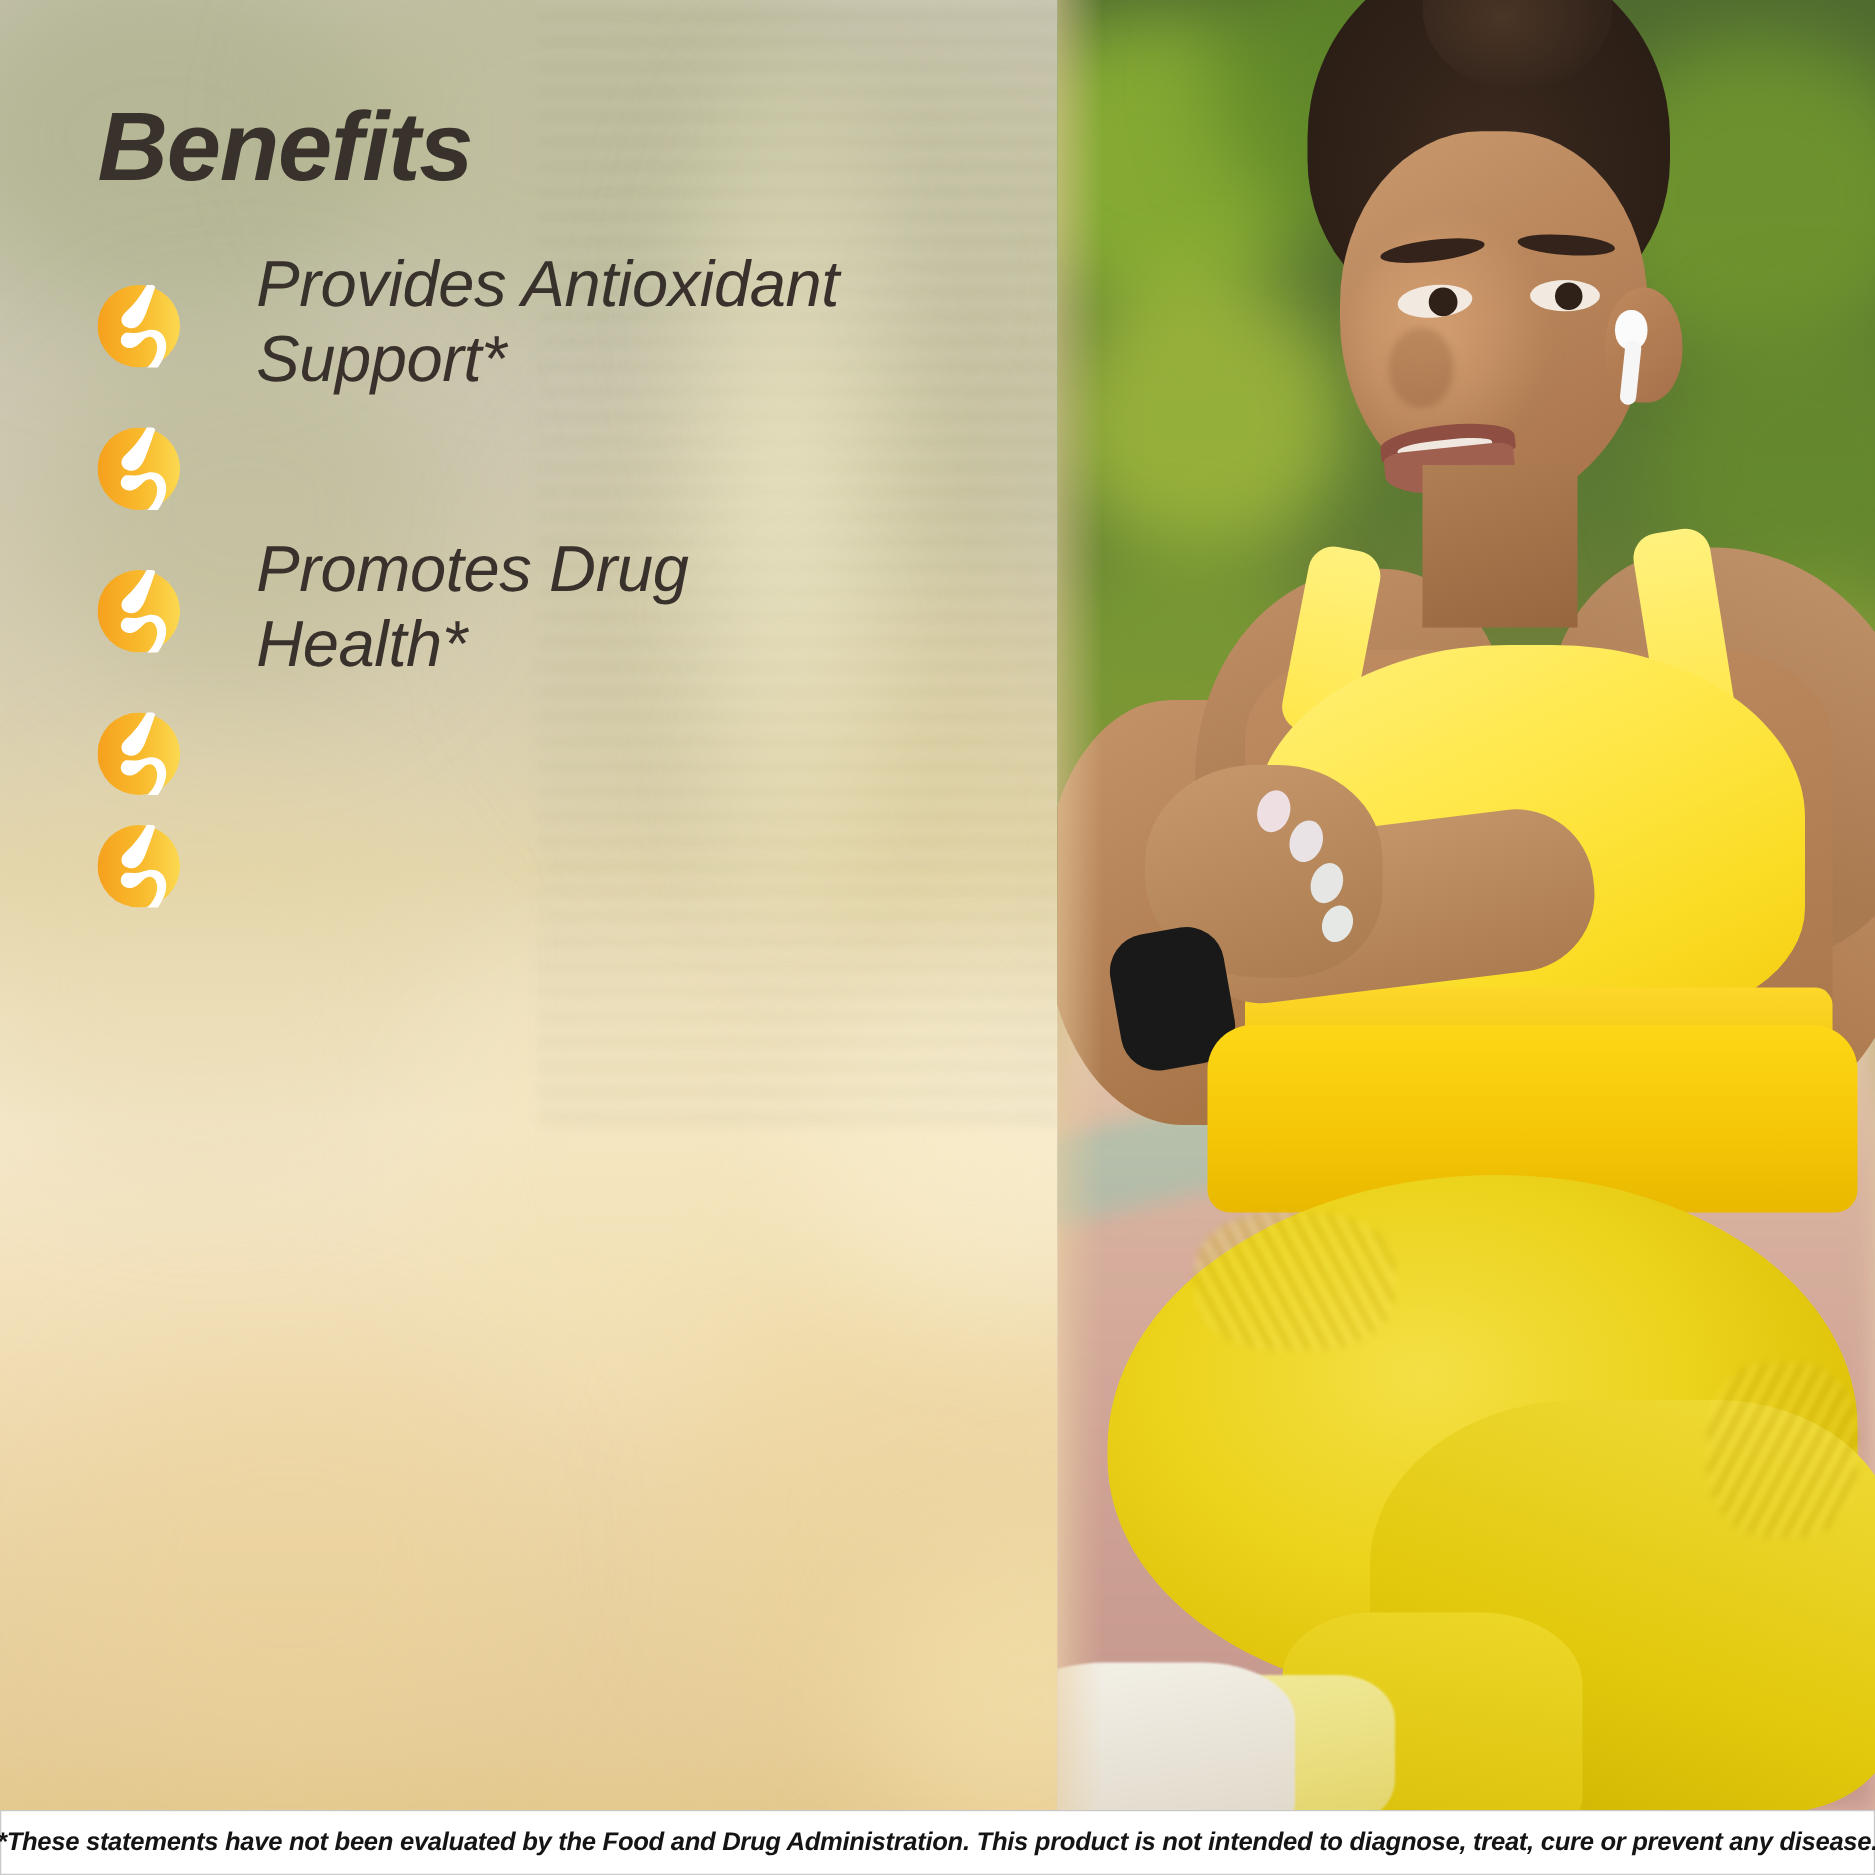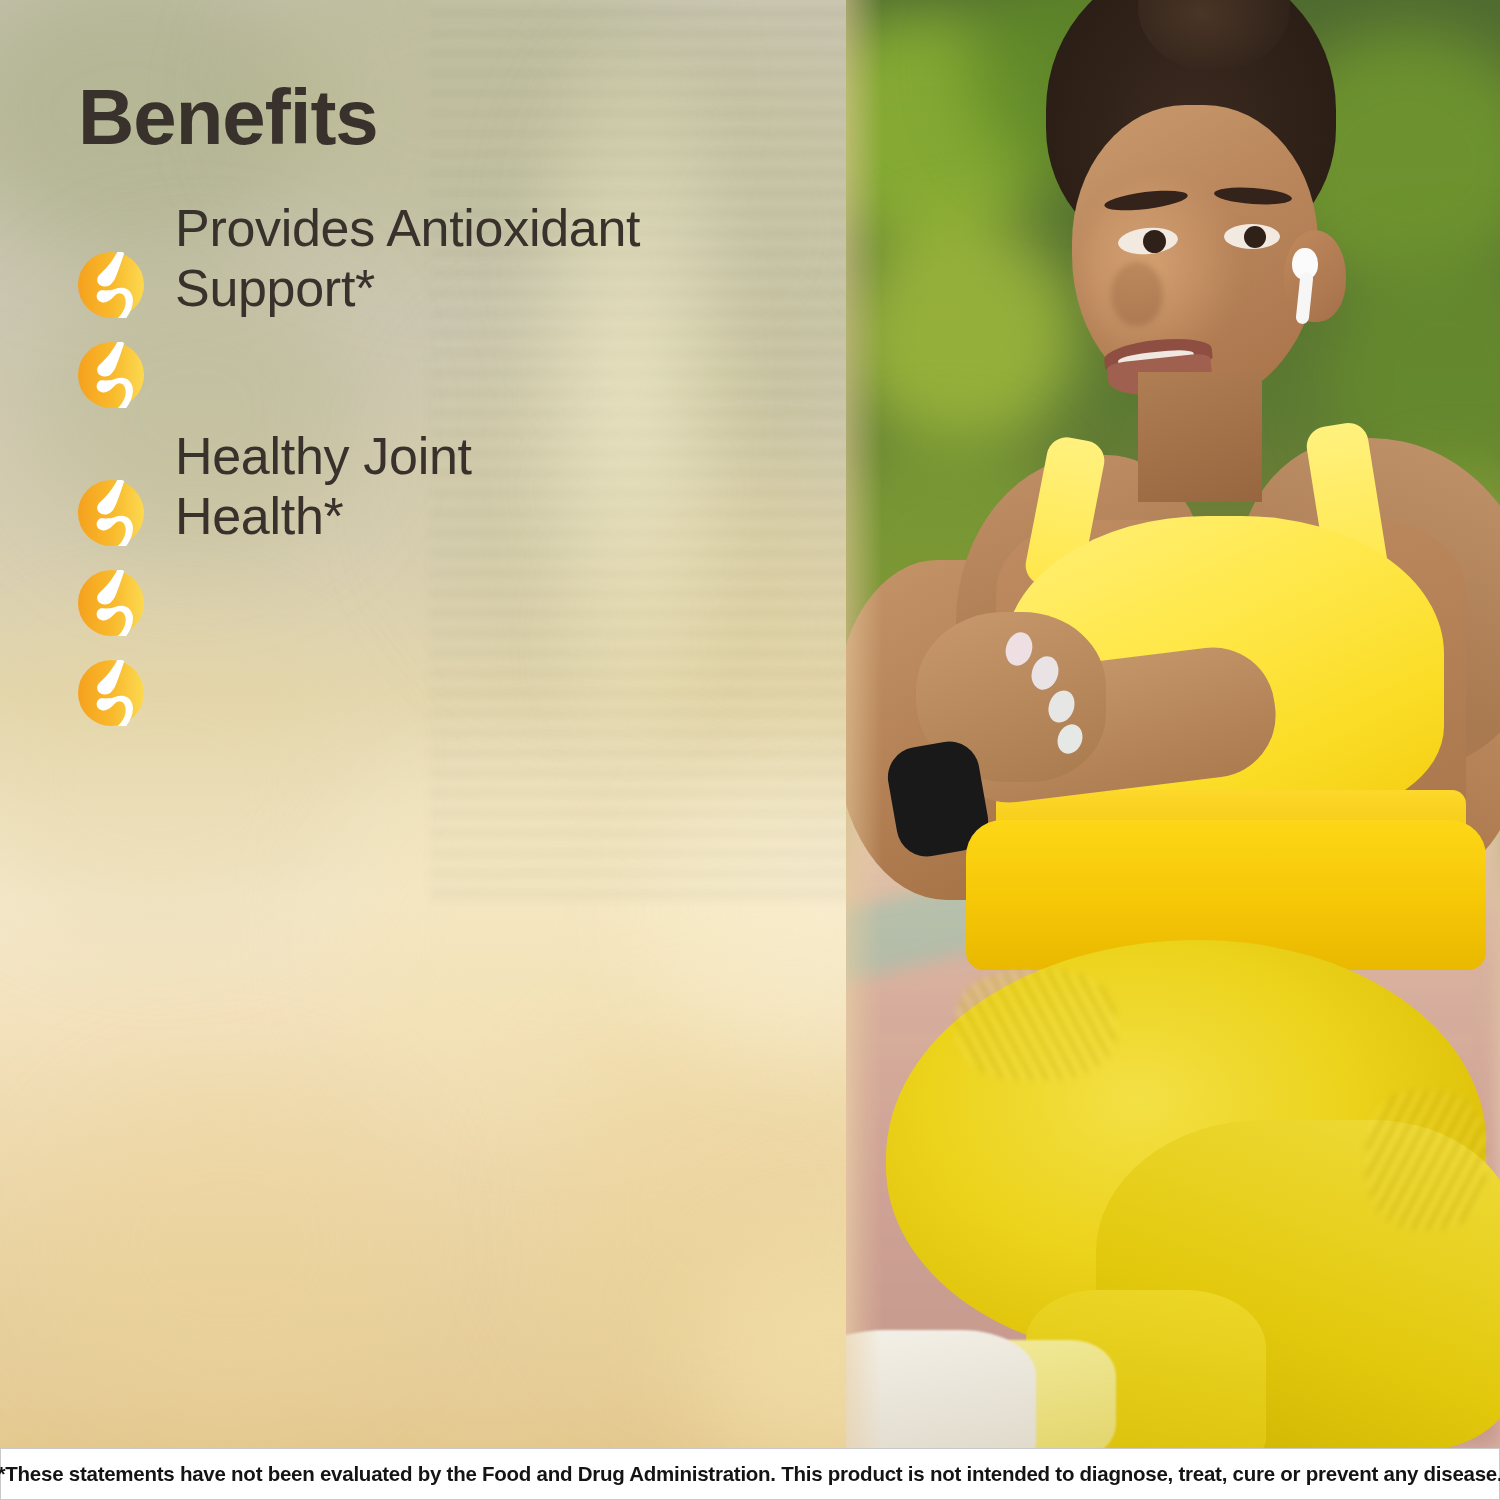--- a/index.html
+++ b/index.html
@@ -7,20 +7,21 @@
   html, body {
     width:1500px; height:1500px;
     overflow:hidden;
     font-family:"Liberation Sans", sans-serif;
   }
 
   #stage {
     position:relative;
     width:1500px; height:1500px;
     background:#ffffff;
+    font-style:italic;
   }
 
   
   .benefits-panel {
     position:absolute;
     left:0; top:0;
     width:846px; height:1448px;
     overflow:hidden;
     background:
       linear-gradient(to bottom,
@@ -88,22 +89,23 @@
     font-size:78px;
     font-weight:bold;
     color:#39312b;
     letter-spacing:-1px;
     line-height:1;
     margin-bottom:42px;
   }
 
   .benefit-row {
     display:flex;
-    align-items:flex-end;
+    align-items:center;
     margin-bottom:18px;
+    gap:30px;
   }
 
   .joint-icon {
     flex:0 0 auto;
     width:66px; height:66px;
     margin-top:6px;
     margin-right:31px;
   }
 
   .benefit-text {
@@ -439,21 +441,21 @@
       </div>
 
       <div class="benefit-row">
         <span class="joint-icon">
           <svg viewBox="0 0 100 100" width="66" height="66" aria-hidden="true">
             <circle cx="50" cy="50" r="50" fill="url(#jg1)"></circle>
             <path d="M62 -4 C52 14 44 24 34 33 C26 40 28 50 38 52 C48 54 54 46 58 36 C62 26 66 14 70 2 Z" fill="#ffffff"></path>
             <path d="M34 58 C26 62 26 74 36 76 C44 78 50 72 56 66 C62 60 70 62 72 72 C74 84 66 96 56 104 L70 104 C80 92 86 78 82 66 C78 54 66 52 56 56 C48 59 42 58 34 58 Z" fill="#ffffff"></path>
           </svg>
         </span>
-        <span class="benefit-text">Healthy Joint
+        <span class="benefit-text">Promotes Drug
 Health*</span>
       </div>
 
       <div class="benefit-row">
         <span class="joint-icon">
           <svg viewBox="0 0 100 100" width="66" height="66" aria-hidden="true">
             <circle cx="50" cy="50" r="50" fill="url(#jg1)"></circle>
             <path d="M62 -4 C52 14 44 24 34 33 C26 40 28 50 38 52 C48 54 54 46 58 36 C62 26 66 14 70 2 Z" fill="#ffffff"></path>
             <path d="M34 58 C26 62 26 74 36 76 C44 78 50 72 56 66 C62 60 70 62 72 72 C74 84 66 96 56 104 L70 104 C80 92 86 78 82 66 C78 54 66 52 56 56 C48 59 42 58 34 58 Z" fill="#ffffff"></path>
           </svg>

